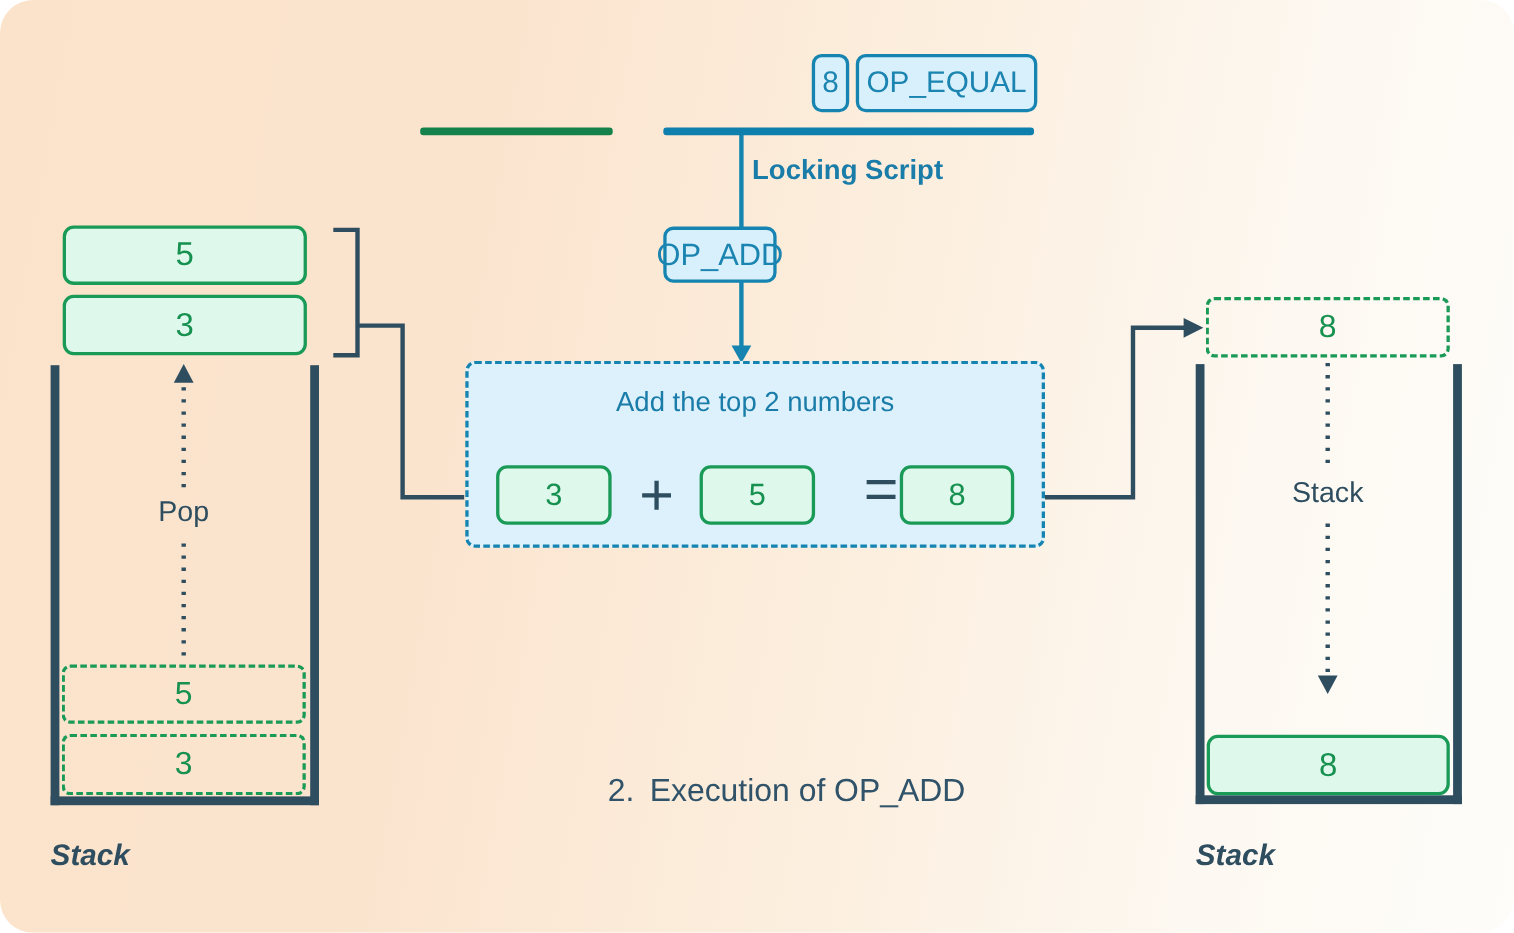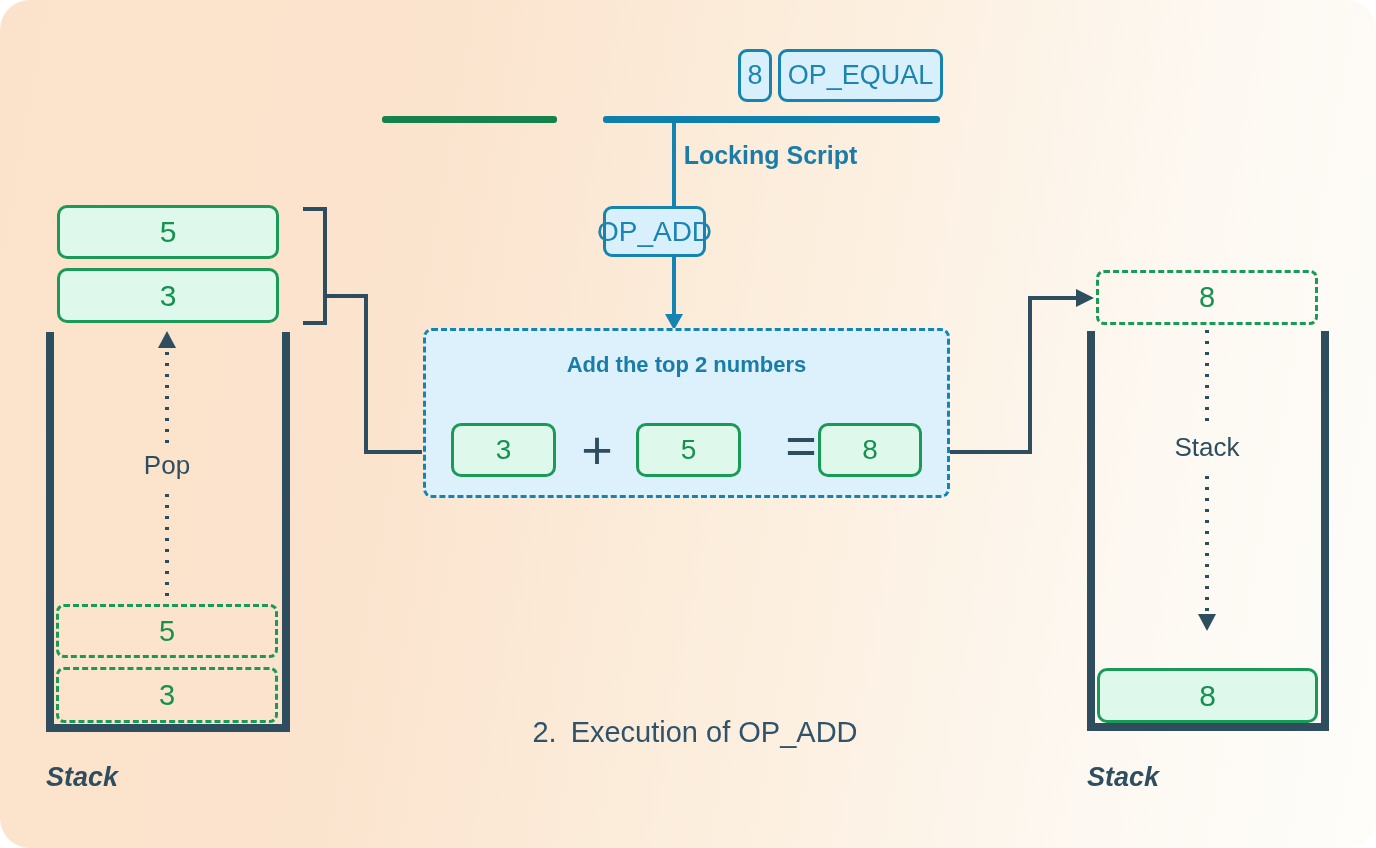--- a/index.html
+++ b/index.html
@@ -37,21 +37,21 @@
   .bar-blue{background:#0f7fad;}
   .script-label{font-weight:bold;font-size:25px;text-align:center;}
   .green-text{color:#16834e;}
   .blue-text{color:#1a7ca8;}
 
   
   .op-panel{
     background:#dcf1fb;border:3px dashed #1584b0;border-radius:9px;
     box-sizing:border-box;
   }
-  .op-title{color:#1a7ca8;font-weight:bold;font-size:22px;text-align:center;}
+  .op-title{color:#1a7ca8;font-weight:normal;font-size:25px;text-align:center;}
   .operator{color:#2e4e60;font-size:54px;font-weight:200;line-height:52px;text-align:center;}
 
   
   .stack-walls{
     border-left:8px solid #2e4e60;border-right:8px solid #2e4e60;border-bottom:8px solid #2e4e60;
     box-sizing:border-box;background:transparent;
   }
   .stack-label{color:#2e4e60;font-weight:bold;font-size:27px;text-align:left;font-style:italic;}
   .flow-label{color:#2e4e60;font-size:26px;text-align:center;}
 
@@ -117,17 +117,17 @@
   <div class="abs ghost-box" style="left:1096px;top:270px;width:222px;height:55px;">8</div>
 
   <div class="abs stack-walls" style="left:1087px;top:331px;width:242px;height:400px;"></div>
 
   <div class="abs flow-label" style="left:1157px;top:432px;width:100px;">Stack</div>
 
   <div class="abs mint-box" style="left:1097px;top:668px;width:221px;height:55px;">8</div>
 
   <div class="abs stack-label" style="left:1087px;top:762px;width:242px;">Stack</div>
 
-  <div class="abs caption" style="left:420px;top:703px;width:550px;margin-top:13px;">
+  <div class="abs caption" style="left:440px;top:703px;width:550px;">
     <span class="num">2.</span><span>Execution of OP_ADD</span>
   </div>
 
 </div>
 
 </body></html>

